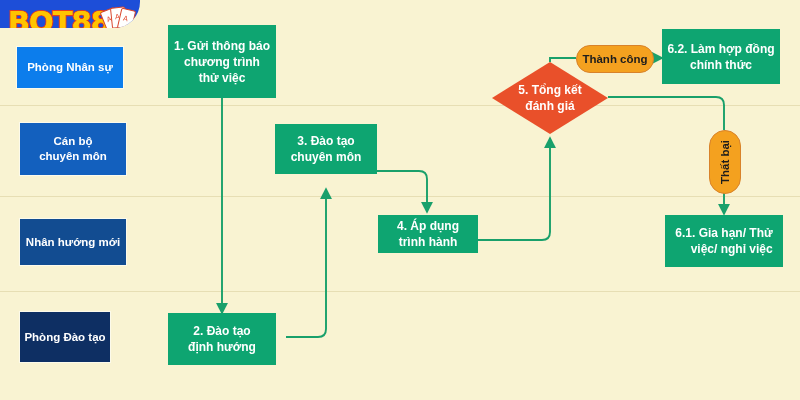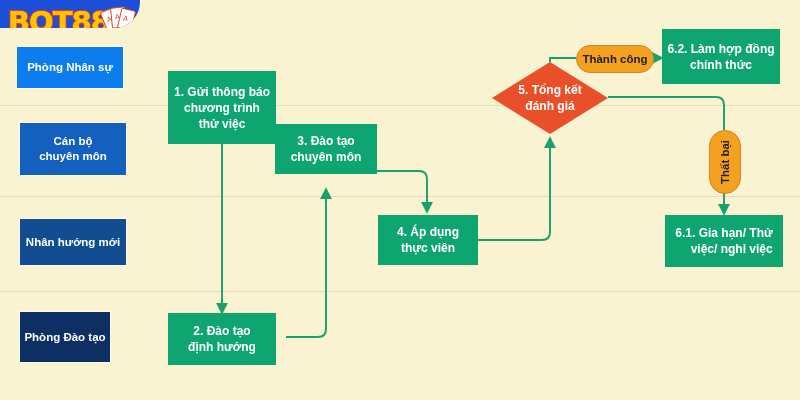--- a/index.html
+++ b/index.html
@@ -163,21 +163,21 @@
       <span>chuyên môn</span>
     </span>
   </div>
   <div class="role-box role-2">
     <span>Nhân hướng mới</span>
   </div>
   <div class="role-box role-3">
     <span>Phòng Đào tạo</span>
   </div>
 
-  <div class="node" style="left:168px;top:25px;width:108px;height:73px;margin-top:46px;">
+  <div class="node" style="left:168px;top:25px;width:108px;height:73px;">
     <span>
       <span>1. Gửi thông báo</span><br>
       <span>chương trình</span><br>
       <span>thử việc</span>
     </span>
   </div>
 
   <div class="node" style="left:168px;top:313px;width:108px;height:52px;">
     <span>
       <span>2. Đào tạo</span><br>
@@ -185,24 +185,24 @@
     </span>
   </div>
 
   <div class="node" style="left:275px;top:124px;width:102px;height:50px;">
     <span>
       <span>3. Đào tạo</span><br>
       <span>chuyên môn</span>
     </span>
   </div>
 
-  <div class="node" style="left:378px;top:215px;width:100px;height:50px;">
+  <div class="node" style="left:378px;top:215px;width:100px;height:38px;">
     <span>
       <span>4. Áp dụng</span><br>
-      <span>thực viên</span>
+      <span>trình hành</span>
     </span>
   </div>
 
   <div class="diamond-wrap" style="left:492px;top:62px;width:116px;height:72px;">
     <div class="diamond-shape"></div>
     <div class="diamond-label">
       <span>
         <span>5. Tổng kết</span><br>
         <span>đánh giá</span>
       </span>

